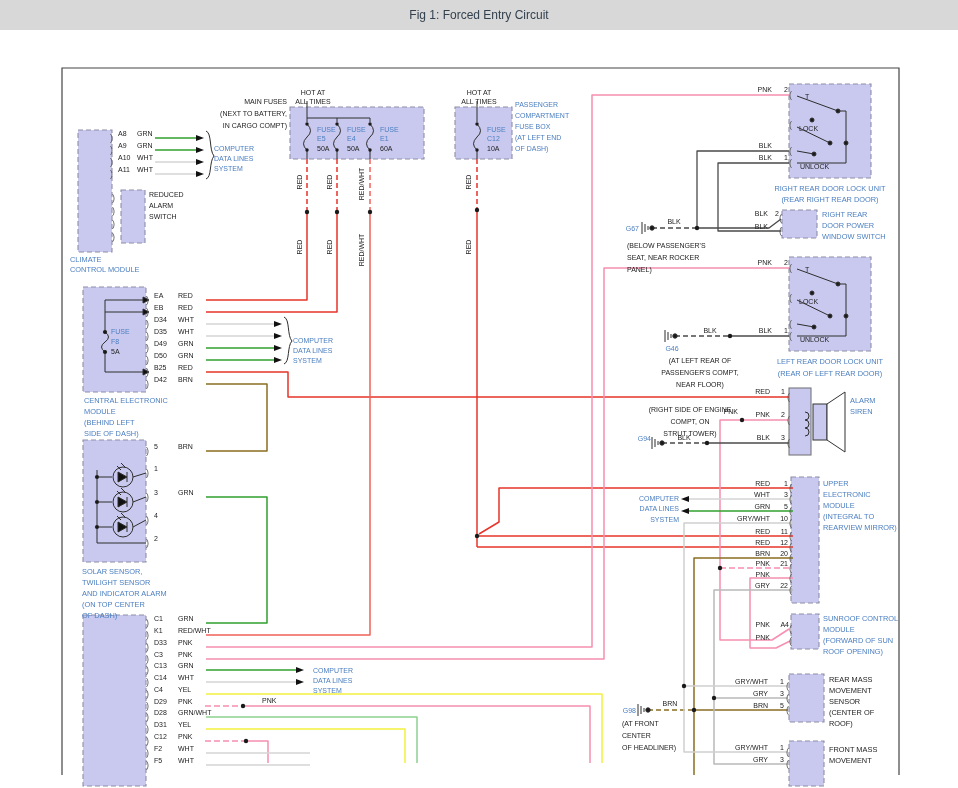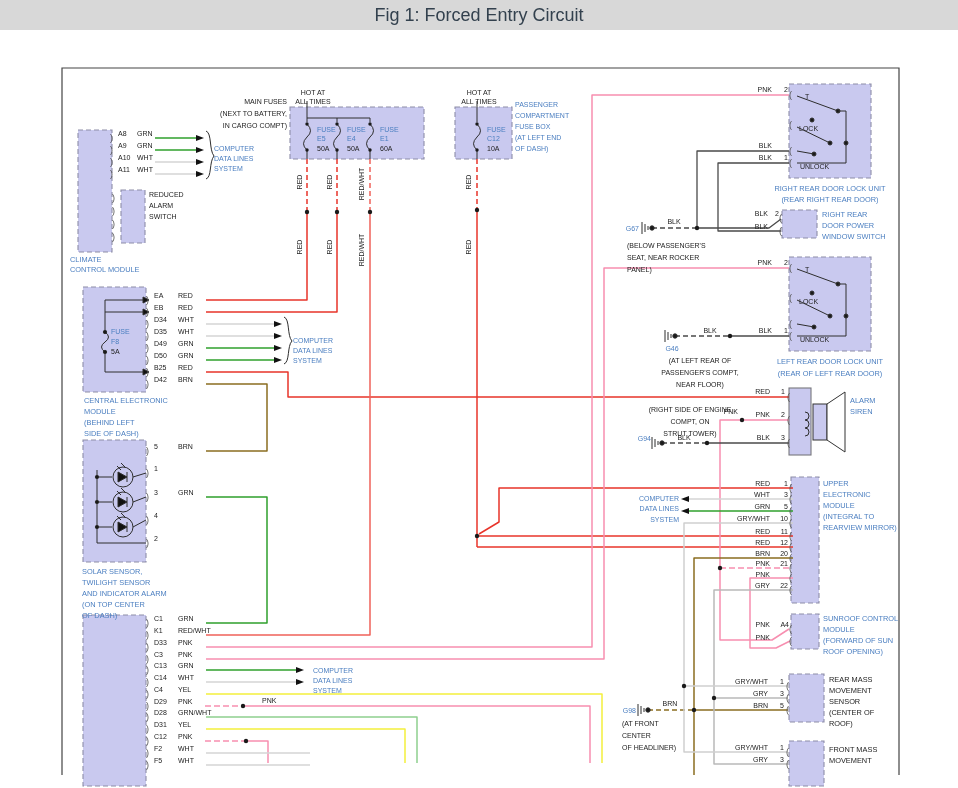--- a/index.html
+++ b/index.html
@@ -1,18 +1,18 @@
 <!DOCTYPE html>
 <html><head>
 <meta charset="utf-8">
 <style>
   html,body{margin:0;padding:0;background:#fff;width:958px;height:788px;overflow:hidden;
     font-family:"Liberation Sans",sans-serif}
   #titlebar{position:absolute;top:0;left:0;width:958px;height:30px;background:#d8d8d8;
-    display:flex;align-items:center;justify-content:center;font-size:18px;color:#33414e}
+    display:flex;align-items:center;justify-content:center;font-size:12px;color:#33414e}
   #diagram{position:absolute;top:0;left:0}
   text{font-family:"Liberation Sans",sans-serif}
   .t{font-size:7px;fill:#222}
   .b{font-size:7px;fill:#4a7ec0}
   .bb{font-size:7.4px;fill:#4a7ec0}
   .tt{font-size:7.4px;fill:#222}
   .pin{font-size:9px;fill:#555}
   .me{text-anchor:middle}.en{text-anchor:end}
   .wire{fill:none;stroke-width:1.5;stroke-linejoin:round}
   .wb{fill:none;stroke-width:1.3;stroke-linejoin:round}

